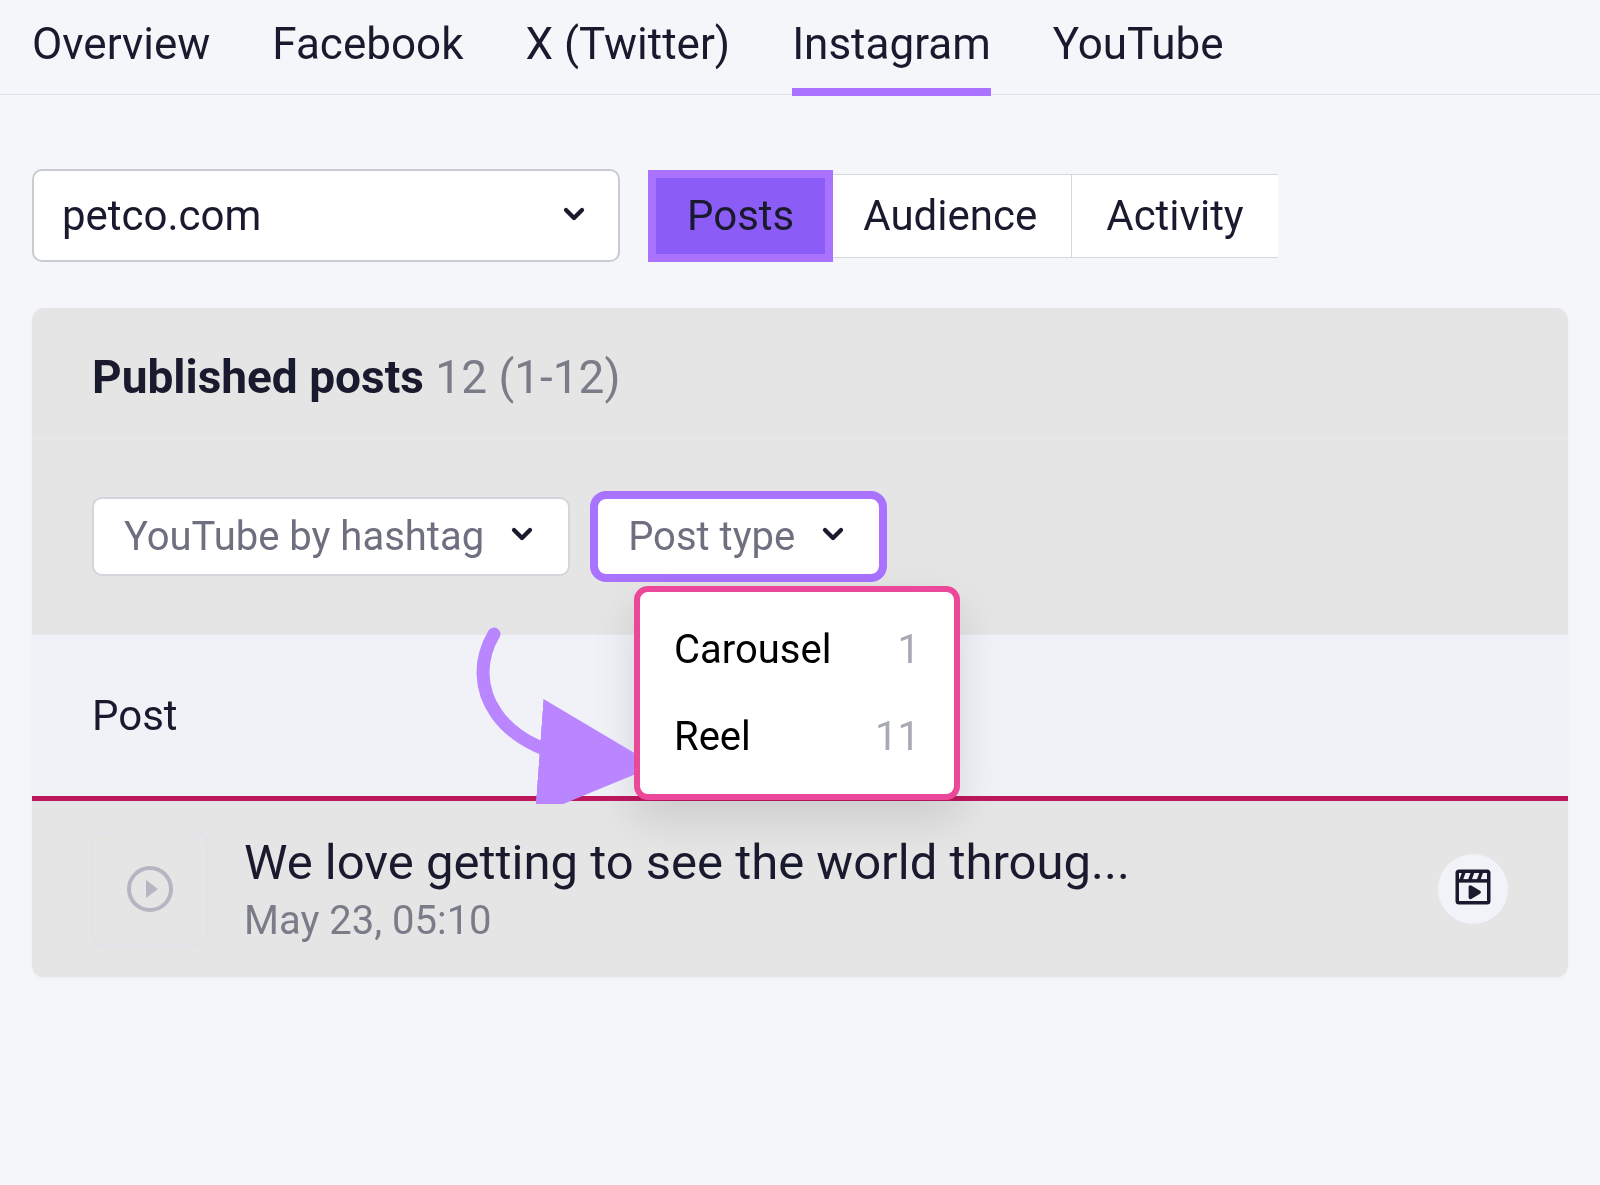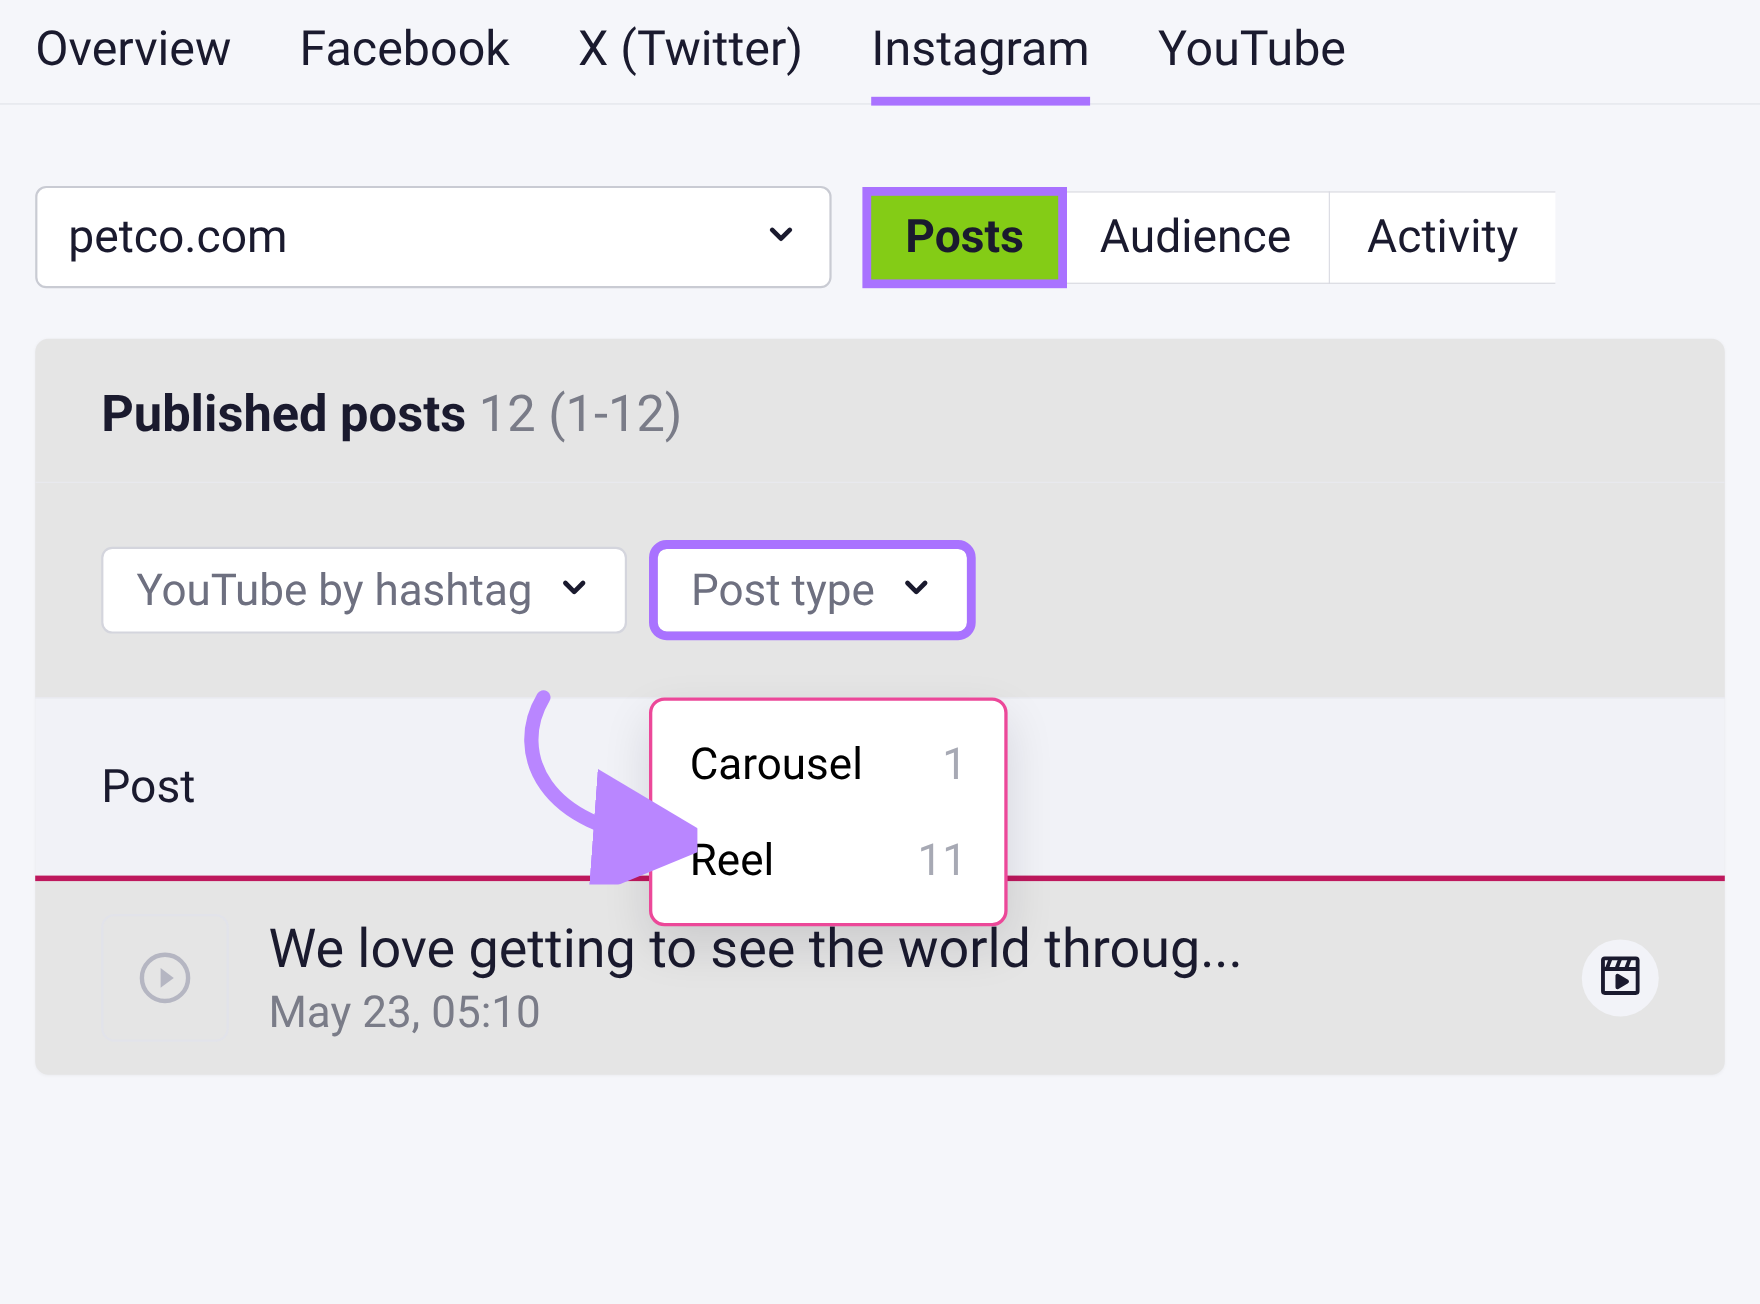--- a/index.html
+++ b/index.html
@@ -40,21 +40,21 @@
     .sub-row {
       display: flex;
       align-items: center;
       padding: 74px 32px 0 32px;
       gap: 32px;
     }
     .domain-select {
       display: flex;
       align-items: center;
       justify-content: space-between;
-      width: 724px;
+      width: 588px;
       padding: 20px 28px;
       font-size: 42px;
       color: #1a1a2e;
       background: #fff;
       border: 2px solid #c9cbd3;
       border-radius: 10px;
       cursor: pointer;
     }
     .sub-tabs {
       display: flex;
@@ -68,25 +68,25 @@
       color: #1a1a2e;
       border: 1px solid #d5d6de;
       border-left: none;
       background: #fff;
       cursor: pointer;
     }
     .sub-tab:first-child {
       border-left: 1px solid #d5d6de;
     }
     .sub-tab.highlight {
-      background: #84cc16;
+      background: #8b5cf6;
       outline: 8px solid #a972ff;
       outline-offset: -4px;
       z-index: 2;
-      font-weight: 700;
+      font-weight: 400;
     }
 
     
     .card {
       margin: 46px 32px 0 32px;
       background: #e5e5e5;
       border-radius: 12px;
       box-shadow: 0 1px 3px rgba(0,0,0,0.04);
     }
     .card-header {
@@ -120,30 +120,29 @@
       cursor: pointer;
     }
     .filter-btn.highlight {
       outline: 8px solid #a972ff;
       outline-offset: -2px;
     }
 
     
     .dropdown {
       position: absolute;
-      left: 590px;
+      left: 634px;
       top: 586px;
       width: 326px;
       background: #fff;
-      border: 3px solid #ec4899;
+      border: 6px solid #ec4899;
       border-radius: 14px;
       box-shadow: 0 18px 44px rgba(15,15,30,0.12);
       padding: 14px 0;
       z-index: 10;
-      margin-top: 48px;
     }
     .dd-item {
       display: flex;
       justify-content: space-between;
       align-items: center;
       padding: 20px 34px;
       font-size: 40px;
       cursor: pointer;
     }
     .dd-item .count { color: #a7a9b4; }

